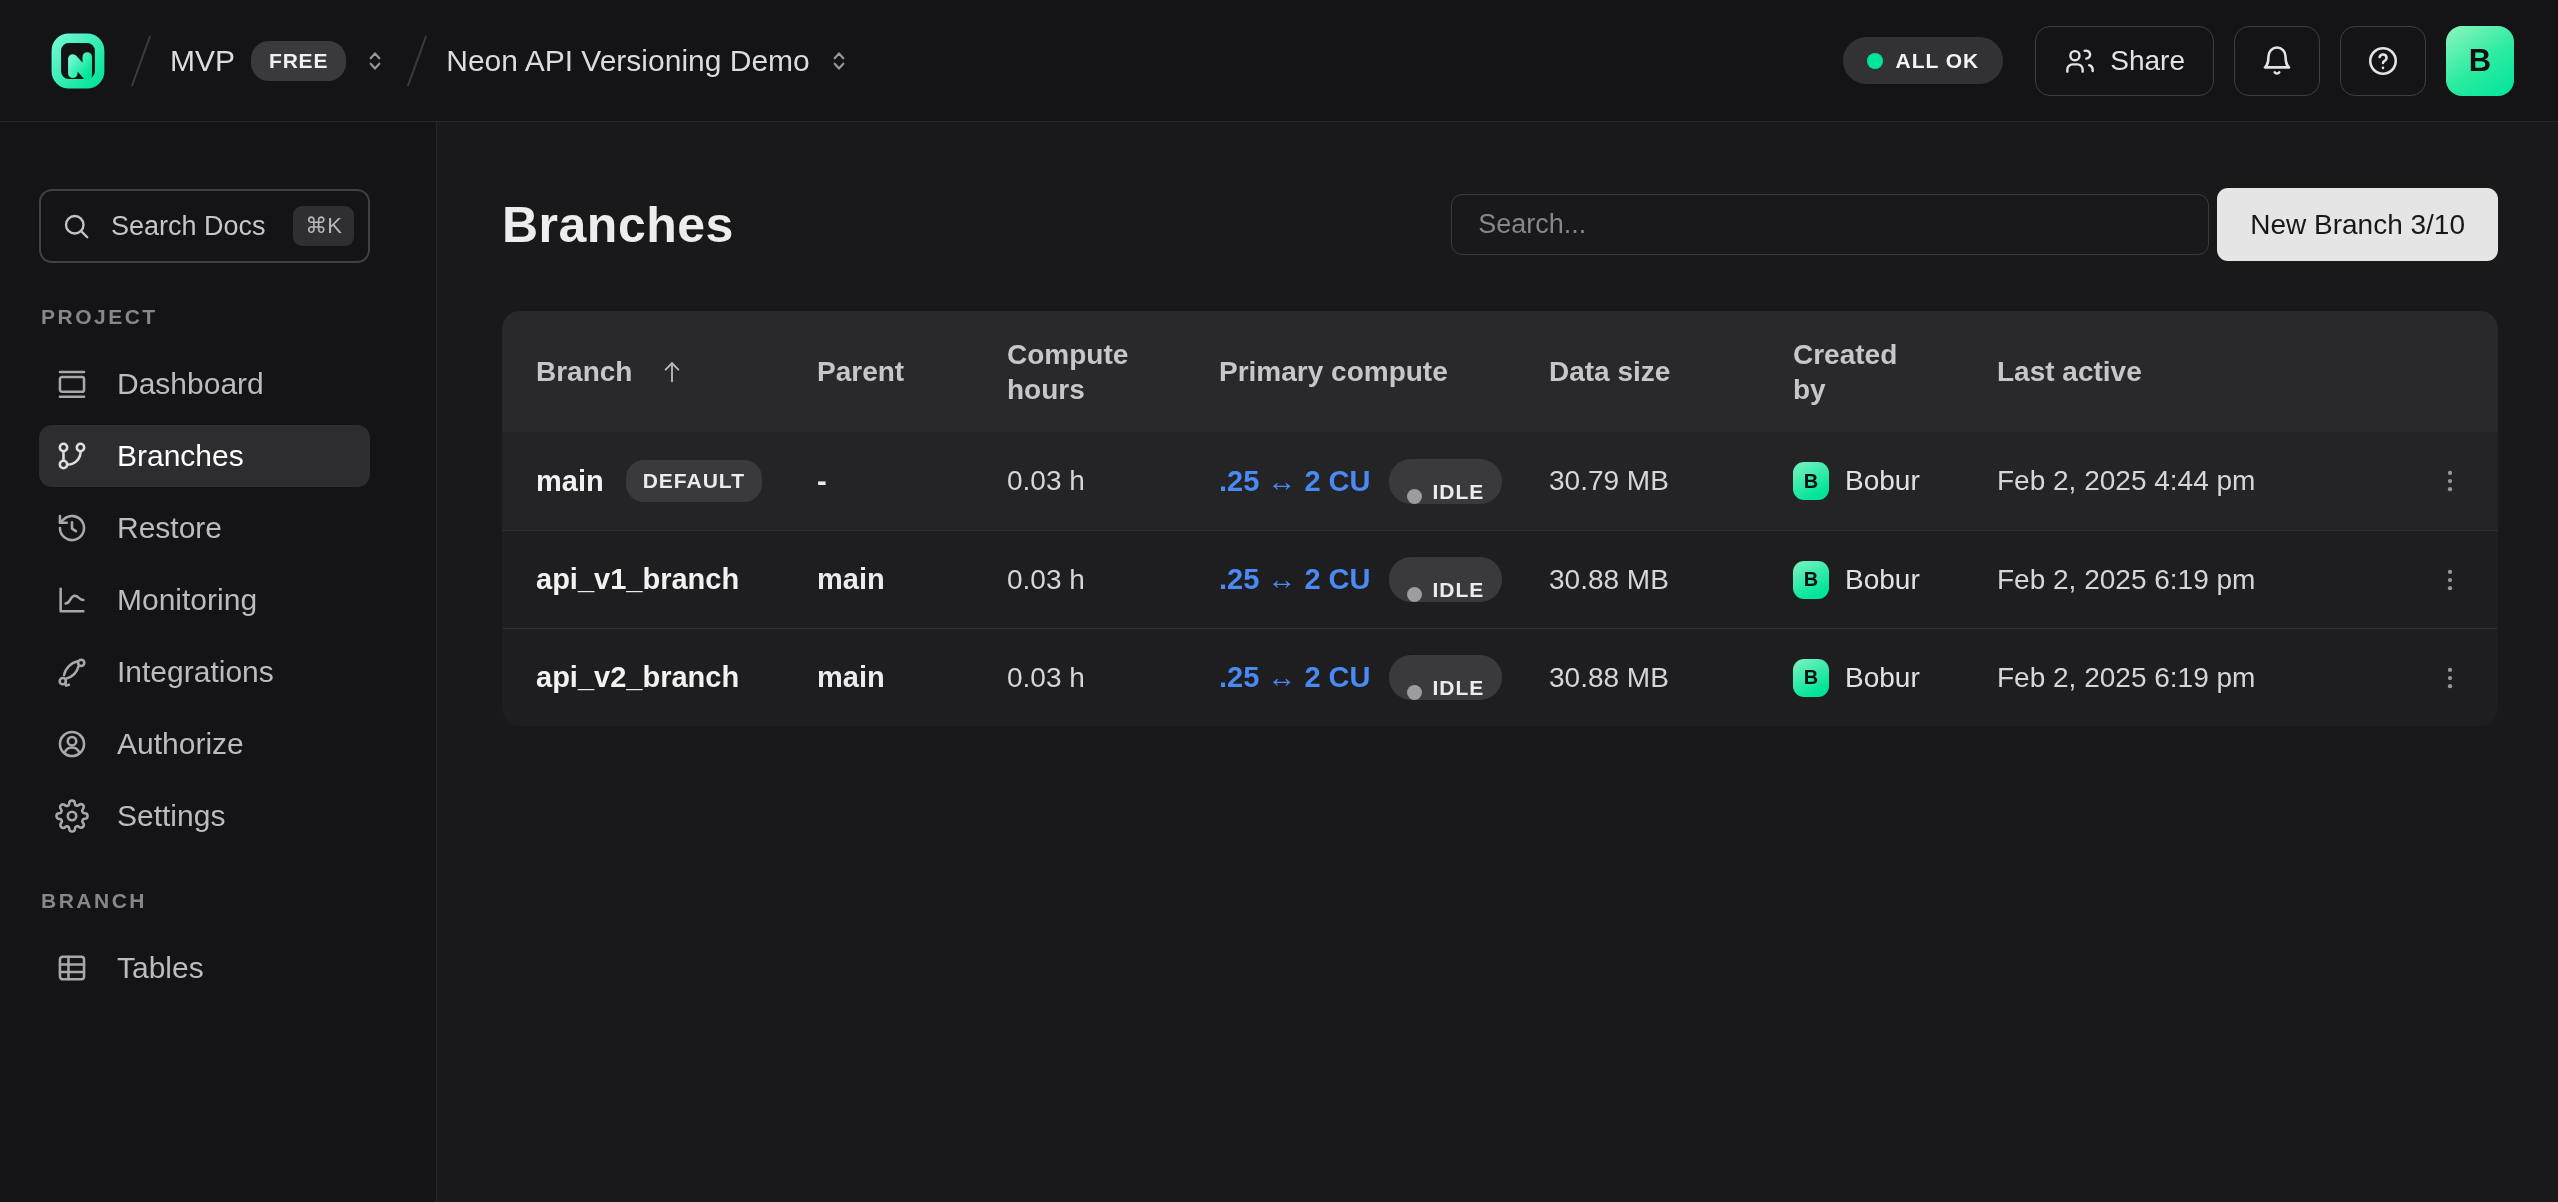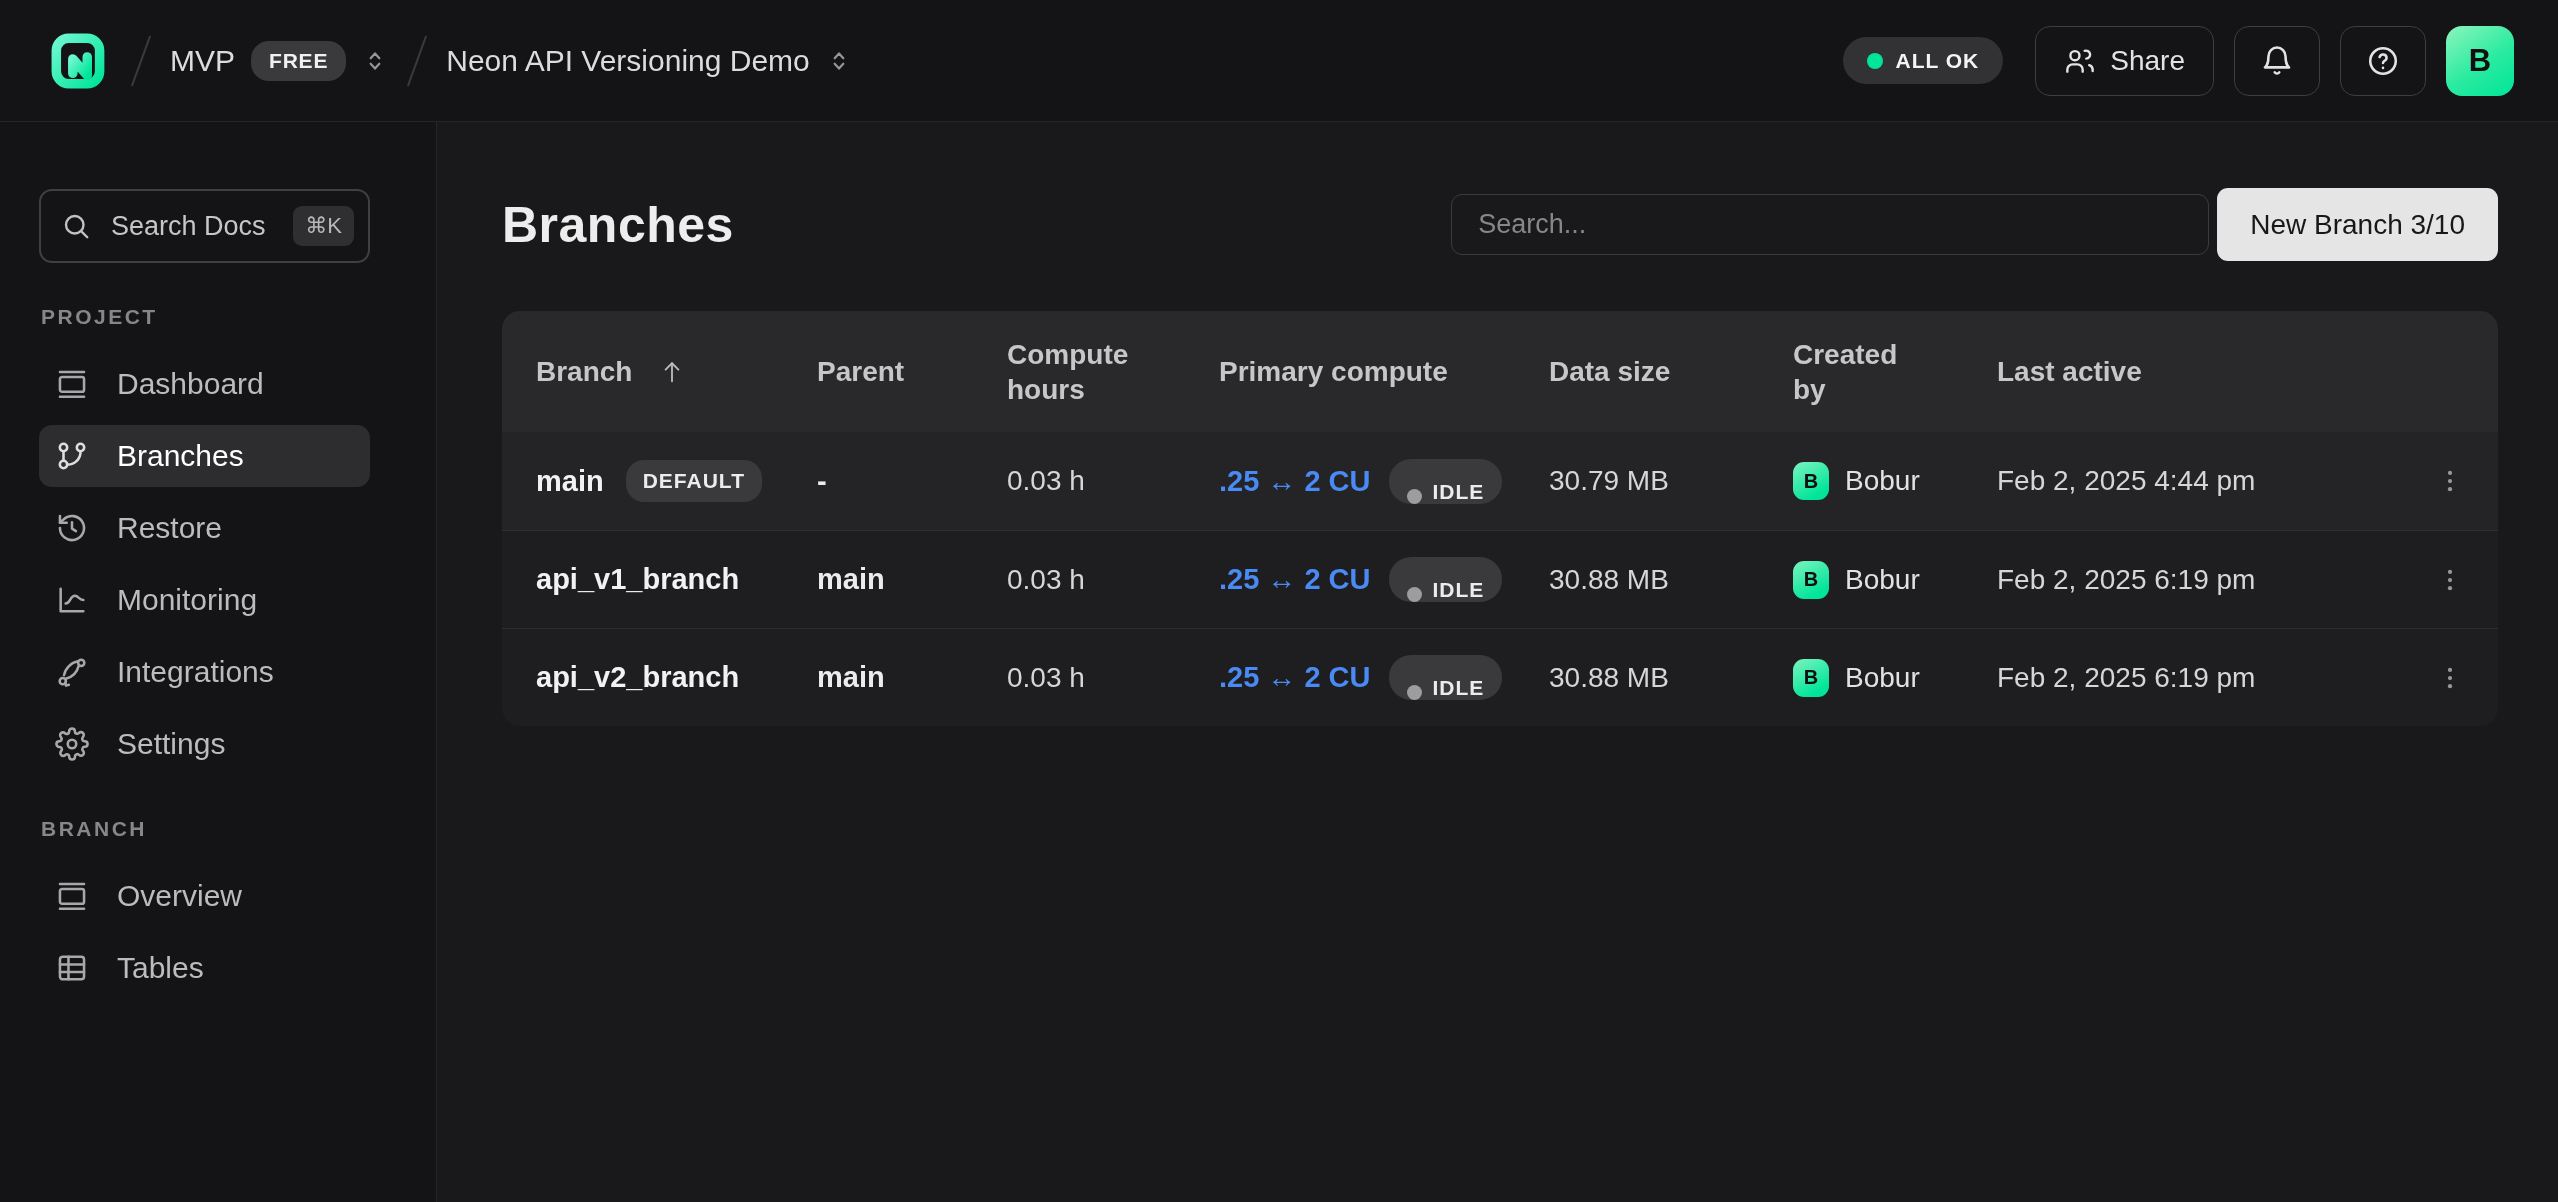--- a/index.html
+++ b/index.html
@@ -289,40 +289,40 @@
               <path d="M16.2 4.4c-4.8.9-8.9 5-9.8 9.8"></path>
               <path d="M14.2 3l2-  .6.6 2"></path>
               <path d="M9.8 21l-2 .6-.6-2"></path>
             </svg>
         </span>
         <span class="lbl">Integrations</span>
       </li>
       <li class="nav-item">
         <span class="nico">
           <svg width="34" height="34" viewBox="0 0 24 24" fill="none" stroke="currentColor" stroke-width="1.8" stroke-linecap="round" stroke-linejoin="round">
+              <circle cx="12" cy="12" r="8.5"></circle>
+              <circle cx="12" cy="10" r="3"></circle>
+              <path d="M6.8 18.2c1-2.6 2.9-3.7 5.2-3.7s4.2 1.1 5.2 3.7"></path>
+            </svg>
+        </span>
+        <span class="lbl">Authorize</span>
+      </li>
+      <li class="nav-item">
+        <span class="nico">
+          <svg width="34" height="34" viewBox="0 0 24 24" fill="none" stroke="currentColor" stroke-width="1.8" stroke-linecap="round" stroke-linejoin="round">
               <circle cx="12" cy="12" r="3"></circle>
               <path d="M19.4 15a1.65 1.65 0 0 0 .33 1.82l.06.06a2 2 0 1 1-2.83 2.83l-.06-.06a1.65 1.65 0 0 0-1.82-.33 1.65 1.65 0 0 0-1 1.51V21a2 2 0 1 1-4 0v-.09a1.65 1.65 0 0 0-1-1.51 1.65 1.65 0 0 0-1.82.33l-.06.06a2 2 0 1 1-2.83-2.83l.06-.06a1.65 1.65 0 0 0 .33-1.82 1.65 1.65 0 0 0-1.51-1H3a2 2 0 1 1 0-4h.09a1.65 1.65 0 0 0 1.51-1 1.65 1.65 0 0 0-.33-1.82l-.06-.06a2 2 0 1 1 2.83-2.83l.06.06a1.65 1.65 0 0 0 1.82.33h.09a1.65 1.65 0 0 0 1-1.51V3a2 2 0 1 1 4 0v.09a1.65 1.65 0 0 0 1 1.51 1.65 1.65 0 0 0 1.82-.33l.06-.06a2 2 0 1 1 2.83 2.83l-.06.06a1.65 1.65 0 0 0-.33 1.82v.09a1.65 1.65 0 0 0 1.51 1H21a2 2 0 1 1 0 4h-.09a1.65 1.65 0 0 0-1.51 1z"></path>
             </svg>
         </span>
         <span class="lbl">Settings</span>
       </li>
     </ul>
 
     <div class="side-section-label">BRANCH</div>
     <ul class="nav-list">
-      <li class="nav-item">
-        <span class="nico">
-          <svg width="34" height="34" viewBox="0 0 24 24" fill="none" stroke="currentColor" stroke-width="1.8" stroke-linecap="round">
-              <path d="M3.5 3.5h17"></path>
-              <rect x="3.5" y="7" width="17" height="10.5" rx="1.5"></rect>
-              <path d="M3.5 21h17"></path>
-            </svg>
-        </span>
-        <span class="lbl">Overview</span>
-      </li>
       <li class="nav-item">
         <span class="nico">
           <svg width="34" height="34" viewBox="0 0 24 24" fill="none" stroke="currentColor" stroke-width="1.8" stroke-linecap="round" stroke-linejoin="round">
               <rect x="3.5" y="4" width="17" height="16" rx="2"></rect>
               <path d="M3.5 9.5h17M3.5 14.8h17M9.5 4v16"></path>
             </svg>
         </span>
         <span class="lbl">Tables</span>
       </li>
     </ul>

